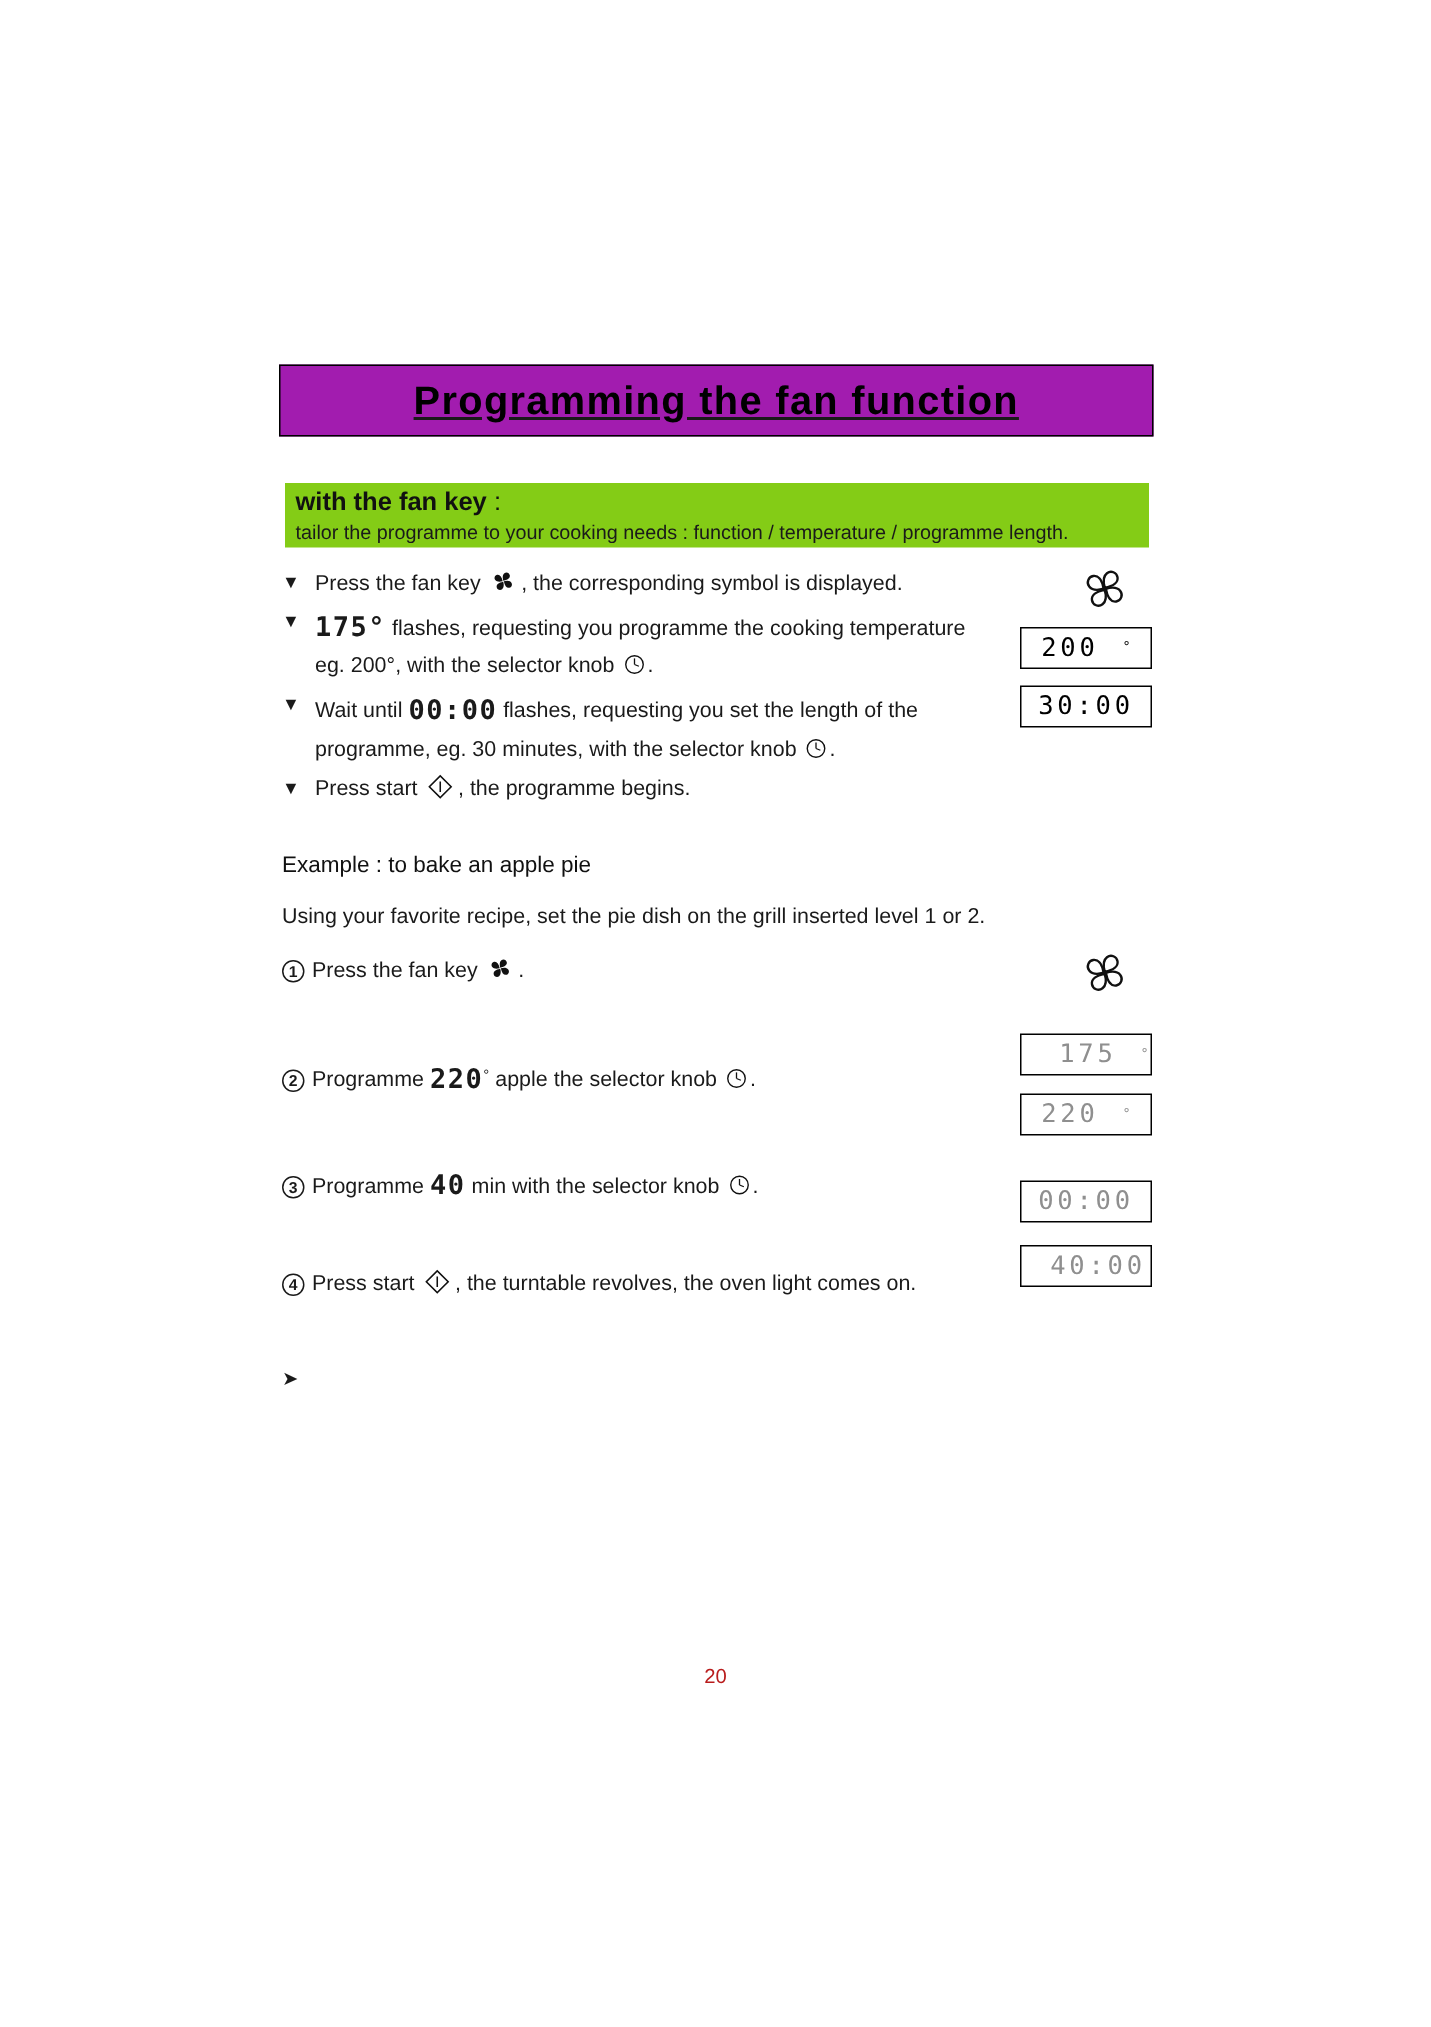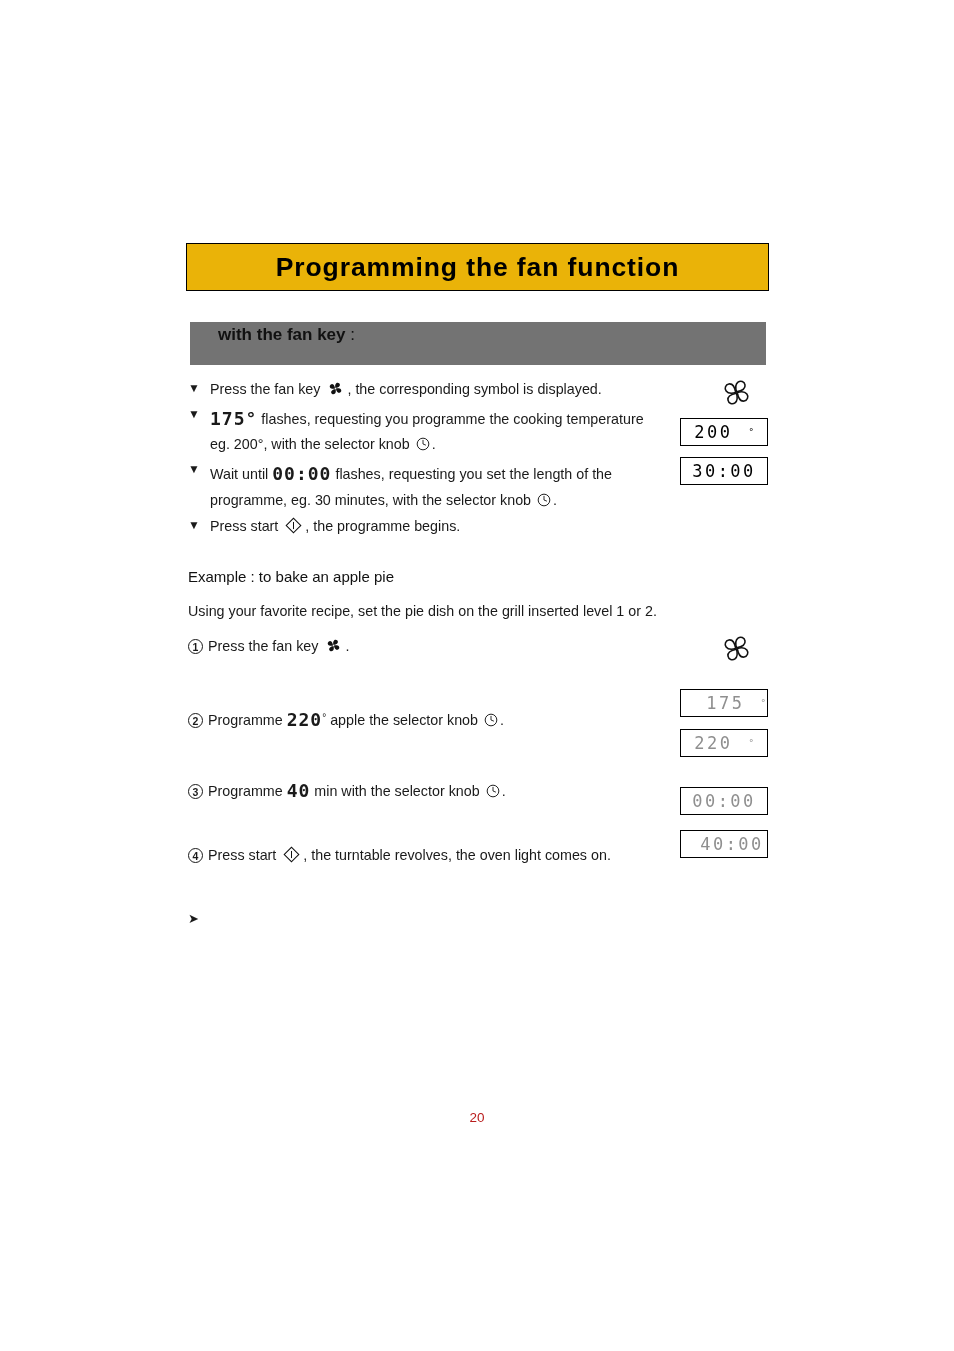--- a/index.html
+++ b/index.html
@@ -16,44 +16,45 @@
     overflow: hidden;
   }
 
   
   .title-banner {
     position: absolute;
     left: 186px;
     top: 243px;
     width: 583px;
     height: 48px;
-    background: #eab308;
+    background: #a21caf;
     border: 1.5px solid #000000;
     box-sizing: border-box;
     display: flex;
     align-items: center;
     justify-content: center;
+    text-decoration: underline;
   }
   .title-banner .title-text {
     font-size: 26.5px;
     font-weight: bold;
     letter-spacing: 0.9px;
     color: #000000;
   }
 
   
   .subhead-band {
     position: absolute;
     left: 190px;
     top: 322px;
     width: 576px;
     height: 43px;
-    background: #737373;
+    background: #84cc16;
     box-sizing: border-box;
-    padding: 3px 0 0 28px;
+    padding: 3px 0 0 7px;
   }
   .subhead-title {
     font-size: 17px;
     font-weight: bold;
     color: #111;
     line-height: 1.22;
   }
   .subhead-title .colon {
     font-weight: normal;
   }
@@ -224,20 +225,21 @@
 </style>
 </head>
 <body>
 
 <div class="title-banner">
   <span class="title-text">Programming the fan function</span>
 </div>
 
 <div class="subhead-band">
   <div class="subhead-title"><span>with the fan key</span><span class="colon"> :</span></div>
+  <div class="subhead-sub">tailor the programme to your cooking needs : function / temperature / programme length.</div>
 </div>
 
 <div class="bullet-list">
 
   <div class="bullet-row txt">
     <span class="bullet-mark">▼</span>
     <span>Press the fan key</span>
     <span class="icon icon-fan-inline">
       <svg viewBox="0 0 40 40" width="19" height="19">
         <g fill="#111">

